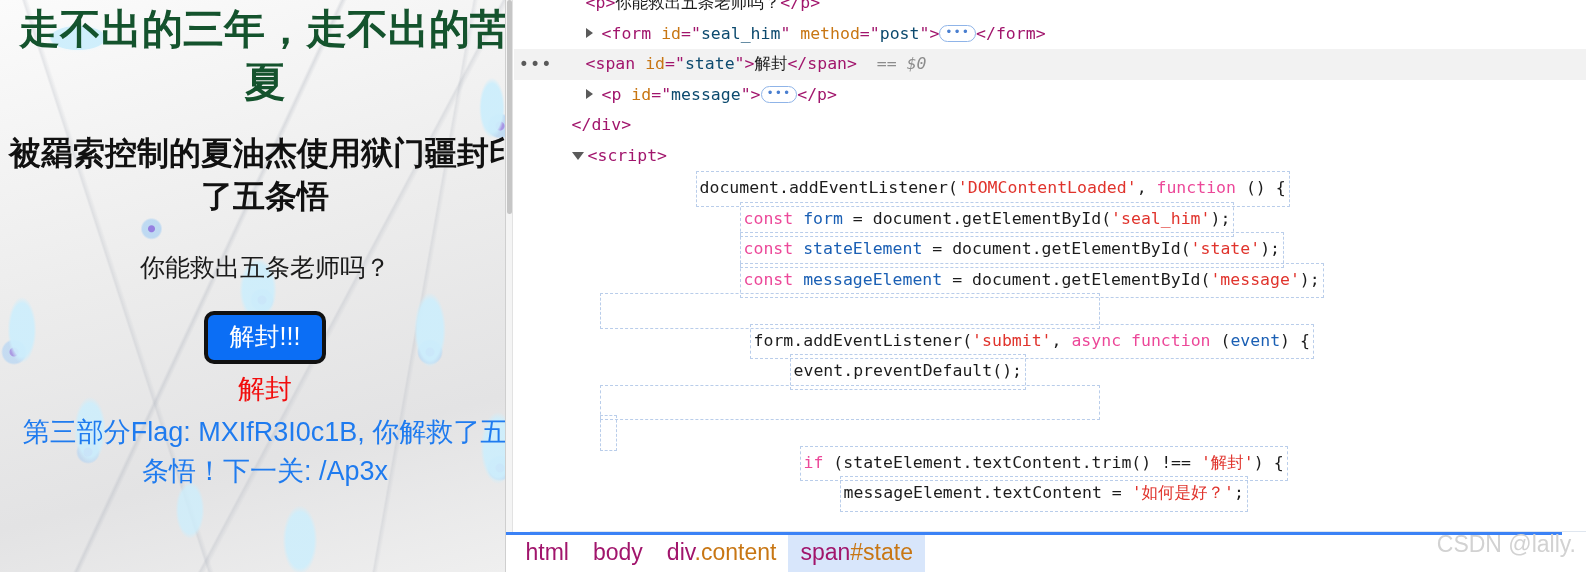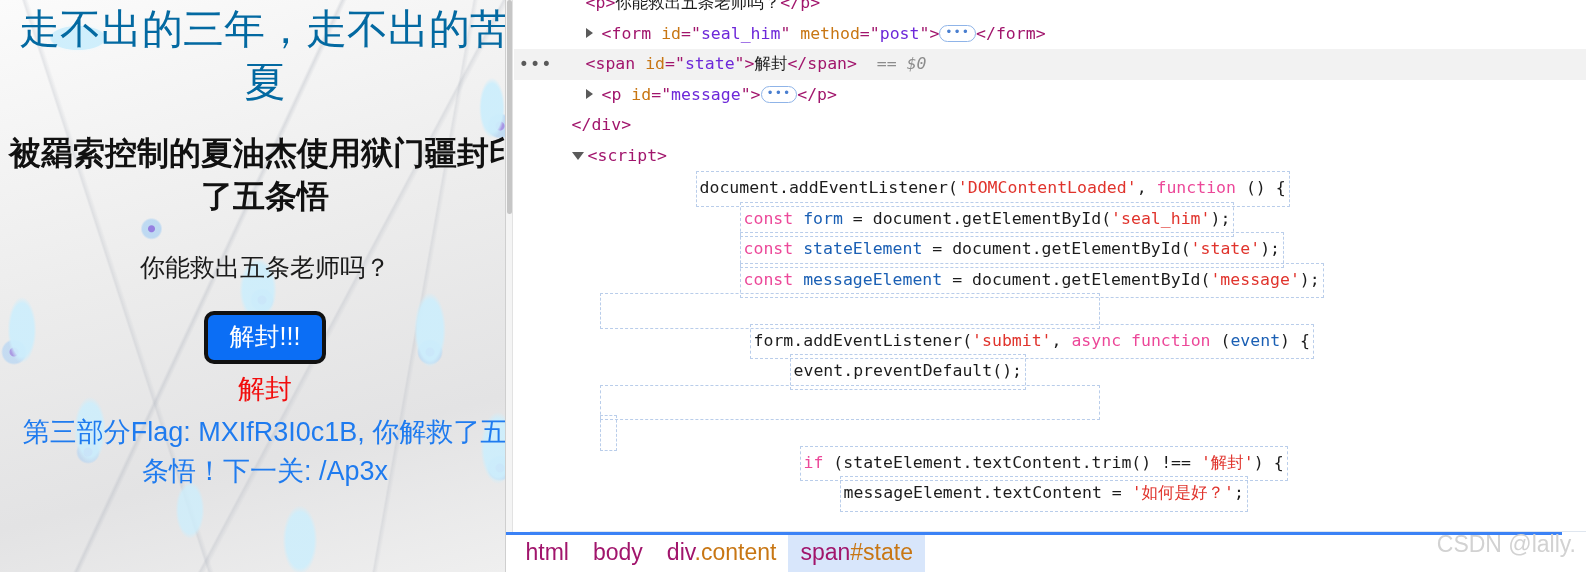--- a/index.html
+++ b/index.html
@@ -65,24 +65,24 @@
     position: relative;
     z-index: 2;
     width: 530px;
     padding: 0 8px;
     text-align: center;
     color: #111;
   }
 
   .pg-h1 {
     font-size: 41px;
-    font-weight: 400;
+    font-weight: 700;
     line-height: 1.30;
     letter-spacing: 0px;
-    color: #0369a1;
+    color: #14532d;
     margin-top: 3px;
   }
 
   .pg-h2 {
     font-size: 32px;
     font-weight: 700;
     line-height: 1.35;
     color: #111;
     margin-top: 22px;
   }
@@ -197,21 +197,21 @@
     border-right: 6px solid transparent;
     border-top: 8px solid #5a5a5a;
     top: 11px;
   }
   .node-row.has-twisty .row-text { padding-left: 16px; }
   .indent-0 { padding-left: 58px; }
 
   
   .tag      { color: #a1156c; }
   .attr     { color: #c87613; }
-  .val      { color: #6d28d9; }
+  .val      { color: #0c4a6e; }
   .txt      { color: #1c1c1c; }
   .eq       { color: #8c8c8c; font-style: italic; }
   .dollar   { color: #8c8c8c; font-style: italic; }
 
   .ellipsis-badge {
     display: inline-block;
     border: 1px solid #8fb4e8;
     border-radius: 9px;
     background: #ffffff;
     color: #4a7fd0;

